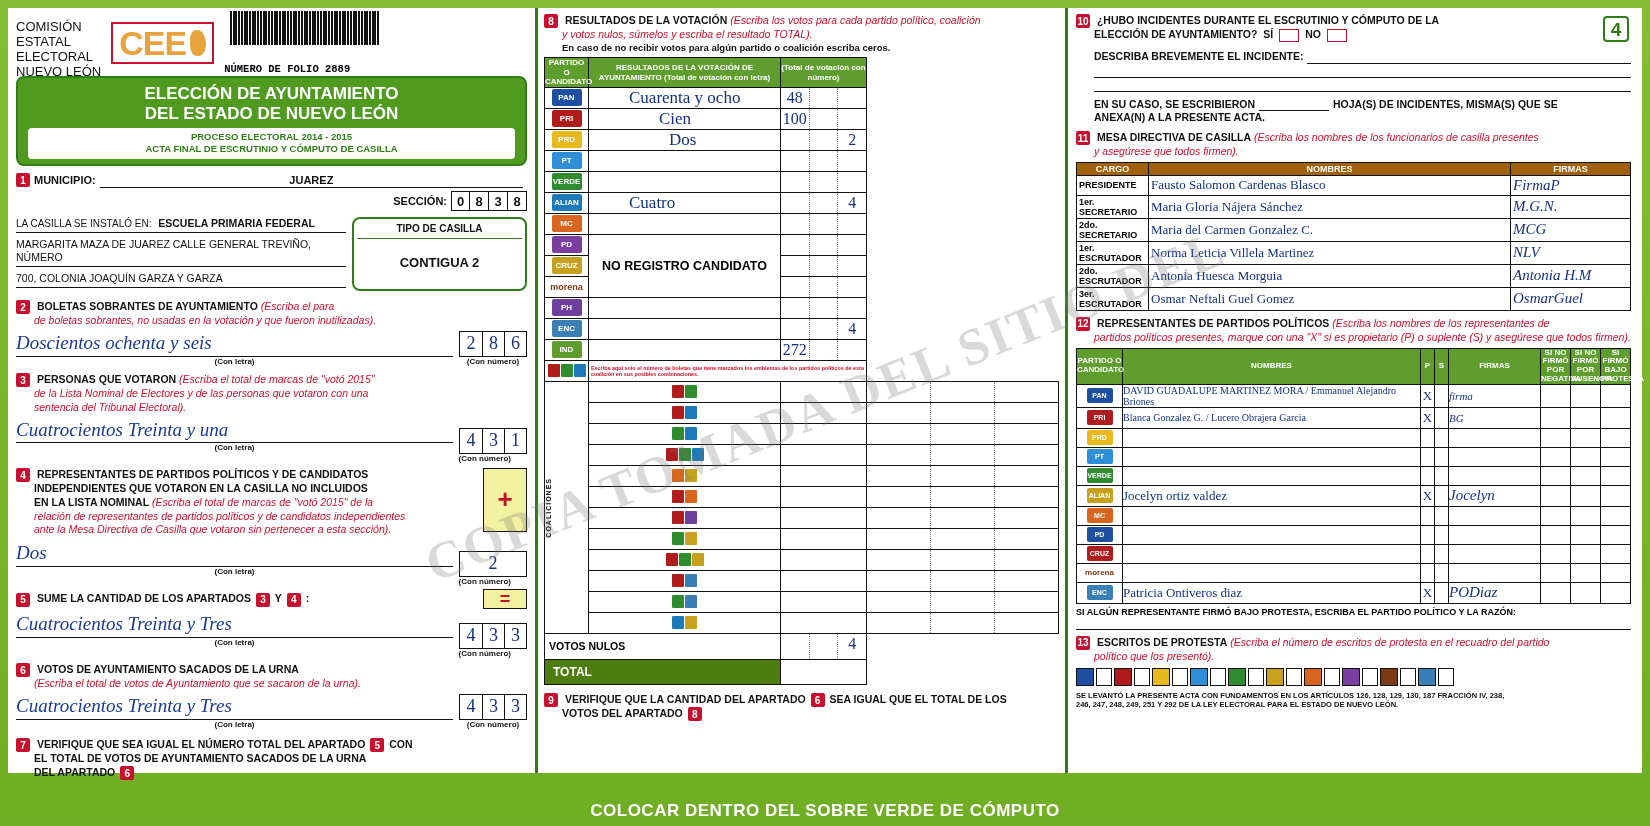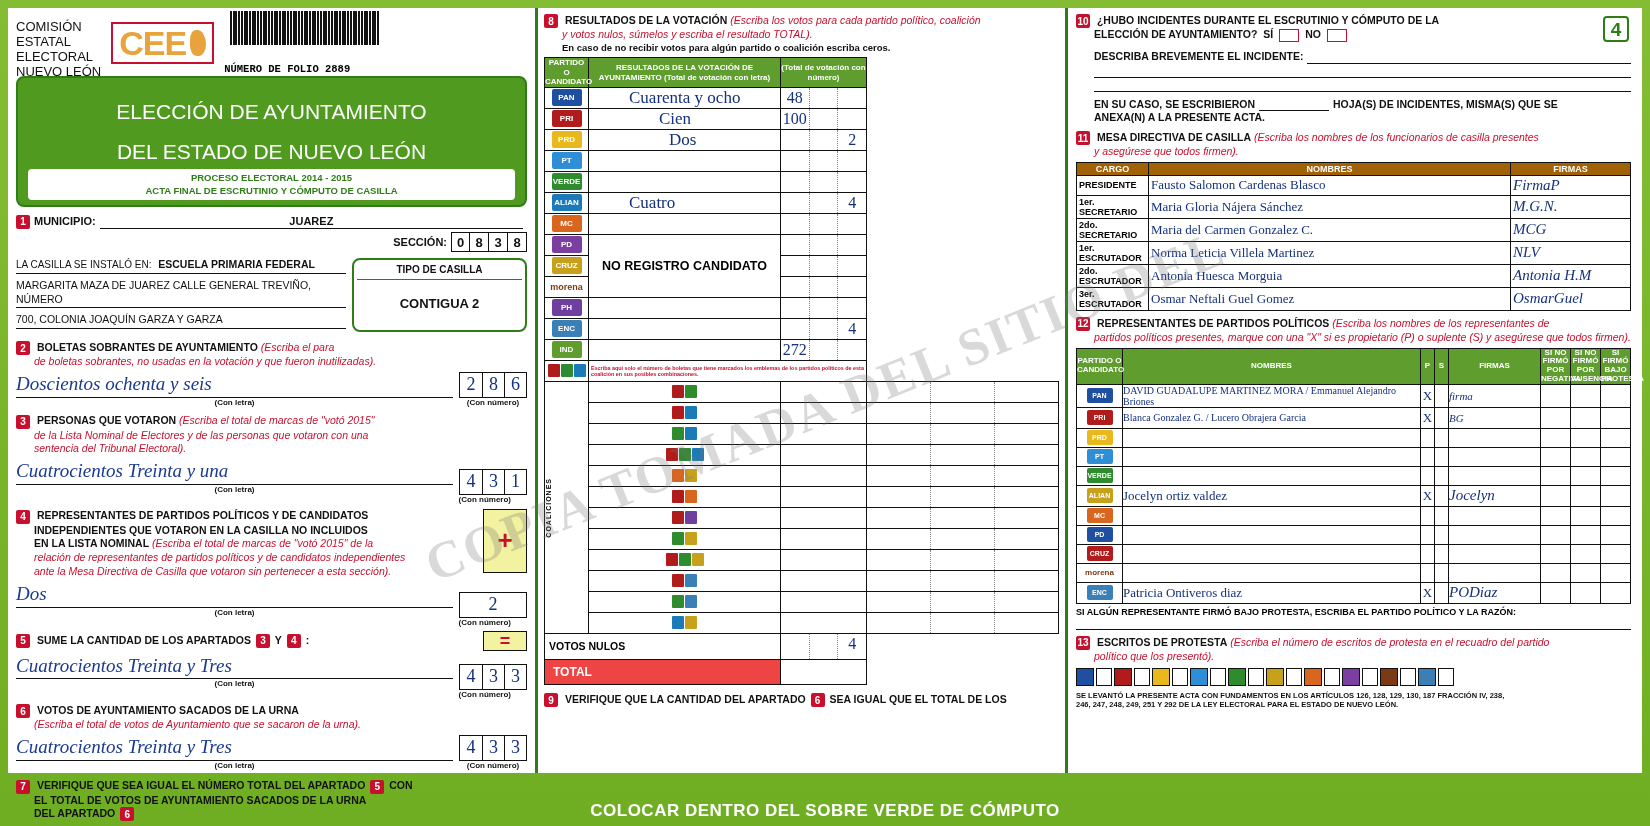--- a/index.html
+++ b/index.html
@@ -47,21 +47,21 @@
   .cee-state { width:16px; height:26px; background:#e8a33d; border-radius:40% 60% 50% 45%; }
   .barcode { display:flex; align-items:flex-end; gap:1px; height:34px; margin-left:6px;}
   .barcode i { display:block; width:2px; height:34px; background:#111; }
   .barcode i.w { width:4px; }
   .folio { font-size:10.5px; font-weight:bold; text-align:left; margin-top:18px;font-family:Liberation Mono, monospace; }
 
   .green-box {
     margin-top:4px; border:2px solid #2e7d17; border-radius:8px;
     background:#4f9a1f; color:#fff; text-align:center; padding:6px 4px 5px;
   }
-  .green-box .t1 { font-size:21px; font-weight:normal; line-height:1.15;margin-top:16px; }
+  .green-box .t1 { font-size:17px; font-weight:bold; line-height:1.15; }
   .green-box .sub {
     margin:5px 6px 0; background:#fff; color:#2e7d17; border-radius:4px;
     font-size:9.5px; font-weight:bold; padding:3px 2px; line-height:1.3;
   }
 
   .num {
     display:inline-flex; align-items:center; justify-content:center;
     width:14px; height:14px; background:#c8102e; color:#fff;
     font-size:10px; font-weight:bold; border-radius:2px; margin-right:4px;
     vertical-align:middle;
@@ -113,21 +113,21 @@
   .res-cell { height:21px; }
   .tot-cell { width:86px; height:21px; }
   .tot-cell .digits { display:flex; height:100%; }
   .tot-cell .digits span { flex:1; border-left:1px dotted #888; text-align:center; font-family:"Liberation Serif",serif; font-size:16px; color:#14307f; line-height:20px;}
   .tot-cell .digits span:first-child { border-left:none; }
   .logo {
     width:30px; height:17px; margin:1px auto; border-radius:2px;
     font-size:8px; color:#fff; font-weight:bold;
     display:flex; align-items:center; justify-content:center; line-height:1;
   }
-  .total-row td { background:#ef4444; color:#fff; font-weight:bold; font-size:11px; text-align:center; }
+  .total-row td { background:#4d7c0f; color:#fff; font-weight:bold; font-size:11px; text-align:center; }
   .coal-label {
     writing-mode:vertical-rl; transform:rotate(180deg);
     font-size:7px; font-weight:bold; letter-spacing:1px;
   }
   .mini-logos { display:flex; gap:1px; justify-content:center; align-items:center; }
   .mini { width:12px; height:13px; border-radius:1px; font-size:5px; color:#fff; display:flex;align-items:center;justify-content:center;}
 
   
   .mtable { width:100%; border-collapse:collapse; table-layout:fixed; }
   .mtable td, .mtable th { border:1px solid #111; font-size:9px; padding:1px 2px; }
@@ -853,20 +853,24 @@
               </td>
       </tr>
     </tbody>
         </table>
 
     <div class="sec" style="margin-top:8px;">
       <span class="num">9</span>
       <b>VERIFIQUE QUE LA CANTIDAD DEL APARTADO</b>
       <span class="num" style="margin:0 2px;">6</span>
       <b>SEA IGUAL QUE EL TOTAL DE LOS</b>
+      <div style="margin-left:18px;">
+        <b>VOTOS DEL APARTADO</b>
+        <span class="num" style="margin:0 2px;">8</span>
+      </div>
     </div>
   </div>
 
   <div class="col col-right">
     <div class="page-num">4</div>
 
     <div class="sec" style="margin-top:0;">
       <div style="padding-right:36px;">
         <span class="num">10</span>
         <b>¿HUBO INCIDENTES DURANTE EL ESCRUTINIO Y CÓMPUTO DE LA</b>

